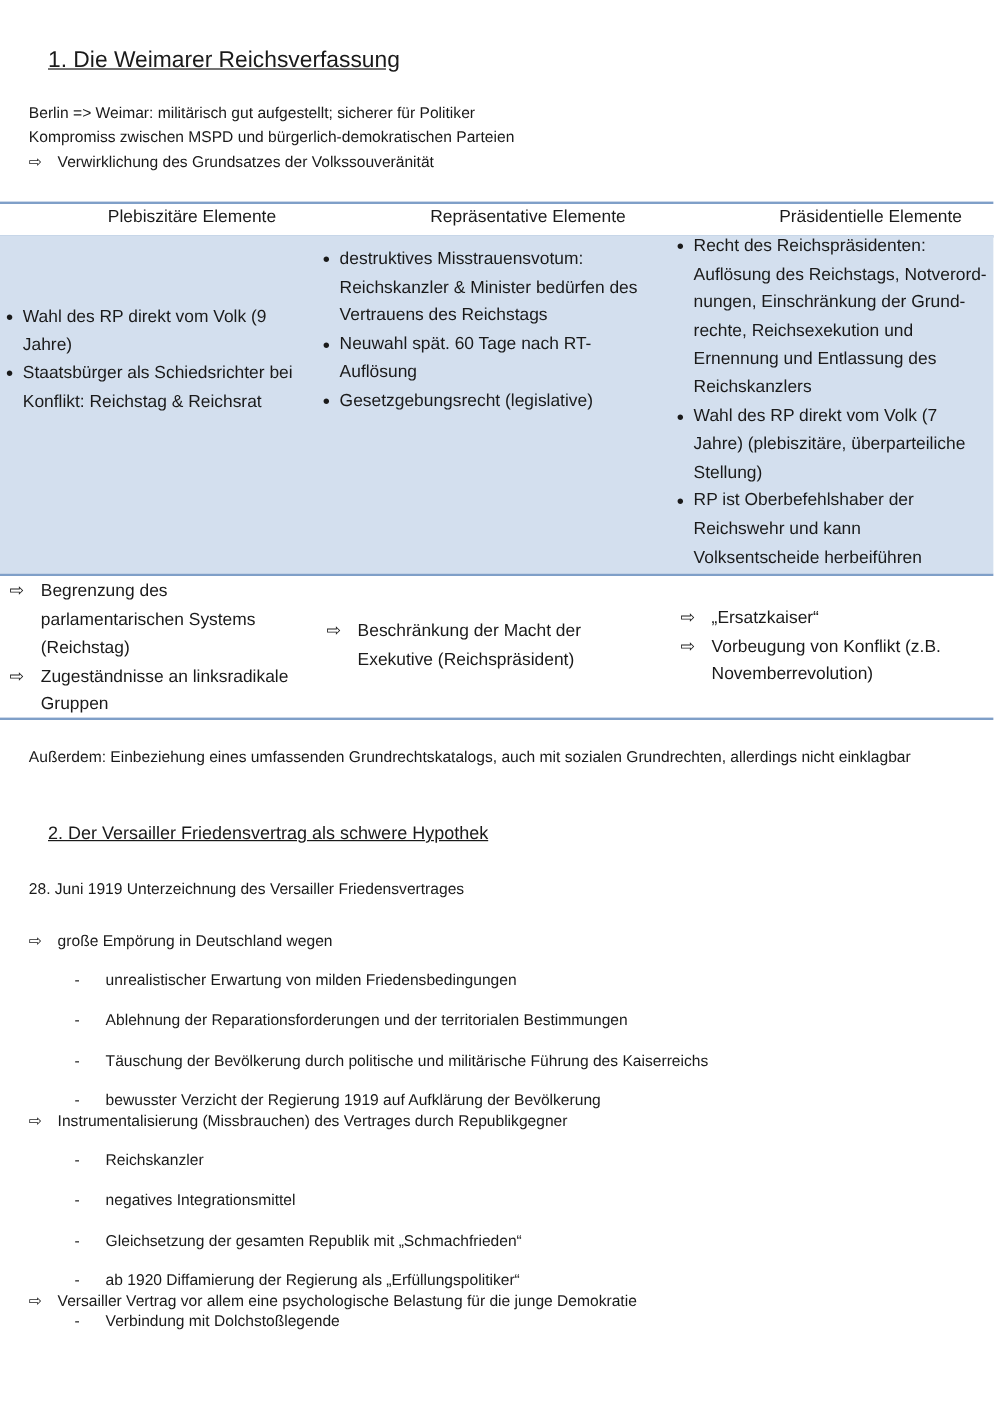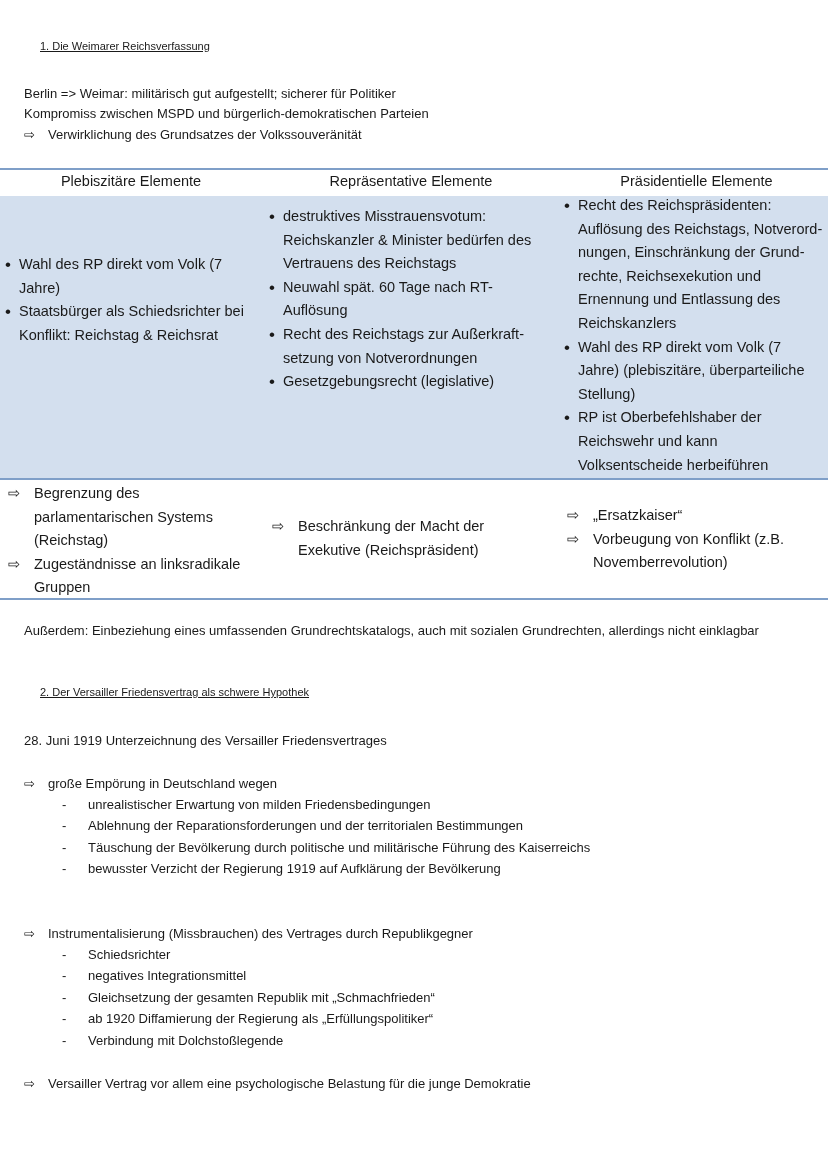--- a/index.html
+++ b/index.html
@@ -1,39 +1,39 @@
 <!DOCTYPE html>
 <html><head>
 <meta charset="utf-8">
 <style>
   html, body { margin:0; padding:0; background:#ffffff; }
   body { width:828px; height:1171px; position:relative; overflow:hidden;
          font-family:"Liberation Sans", sans-serif; color:#1a1a1a; }
   .page { position:absolute; left:0; top:0; width:828px; height:1171px; }
 
-  .h1 { position:absolute; left:40px; top:40px; font-size:11px; text-decoration:underline; }
+  .h1 { position:absolute; left:40px; top:40px; font-size:19px; text-decoration:underline; }
   .p  { position:absolute; left:24px; font-size:13px; line-height:21px; white-space:nowrap; }
   .arrow { display:inline-block; width:24px; font-size:13px; }
   .tbl-head { position:absolute; left:0; top:168px; width:828px; height:26px;
               border-top:2px solid #7f9fc8; border-bottom:2px solid #7f9fc8; background:#fff; }
-  .tbl-head .th { position:absolute; top:3px; font-size:14.5px; text-align:center; }
+  .tbl-head .th { position:absolute; top:3px; font-size:14.5px; text-align:center;margin-left:29px; }
   .tbl-body { position:absolute; left:0; top:196px; width:828px; height:282px; background:#d3dfee; }
   .col { position:absolute; font-size:14.5px; line-height:23.6px; }
   .col ul { list-style:none; margin:0; padding:0; }
   .col li { position:relative; padding-left:11px; }
   .col li::before { content:"\2022"; position:absolute; left:-3px; top:0; font-size:17px; }
   .tbl-foot { position:absolute; left:0; top:478px; width:828px; height:118px;
               border-top:2px solid #7f9fc8; border-bottom:2px solid #7f9fc8; background:#fff; }
   .fcol { position:absolute; font-size:14.5px; line-height:23.6px; }
   .fitem { position:relative; padding-left:26px; }
   .fitem .arr { position:absolute; left:0; top:0; }
 
-  .h2 { position:absolute; left:40px; top:686px; font-size:11px; text-decoration:underline; }
+  .h2 { position:absolute; left:40px; top:686px; font-size:15px; text-decoration:underline; }
   .dash-list { position:absolute; left:62px; font-size:13px; line-height:21.4px; }
-  .dash-list div { position:relative; padding-left:26px; white-space:nowrap; }
+  .dash-list div { position:relative; padding-left:26px; white-space:nowrap;margin-top:12px; }
   .dash-list div::before { content:"-"; position:absolute; left:0; top:0; }
 </style>
 </head>
 <body>
 
 <div class="page">
 
   <div class="h1">1. Die Weimarer Reichsverfassung</div>
   <div class="p" style="top:83px">Berlin =&gt; Weimar: militärisch gut aufgestellt; sicherer für Politiker</div>
   <div class="p" style="top:103px">Kompromiss zwischen MSPD und bürgerlich-demokratischen Parteien</div>
@@ -43,29 +43,28 @@
 
   <div class="tbl-head">
     <div class="th" style="left:0;width:262px">Plebiszitäre Elemente</div>
     <div class="th" style="left:262px;width:298px">Repräsentative Elemente</div>
     <div class="th" style="left:565px;width:263px">Präsidentielle Elemente</div>
   </div>
 
   <div class="tbl-body">
     <div class="col" style="left:8px;top:57px;width:250px">
       <ul>
-        <li>Wahl des RP direkt vom Volk (7 Jahre)</li>
+        <li>Wahl des RP direkt vom Volk (9 Jahre)</li>
         <li>Staatsbürger als Schiedsrichter bei Konflikt: Reichstag &amp; Reichsrat</li>
       </ul>
     </div>
     <div class="col" style="left:272px;top:9px;width:285px">
       <ul>
         <li>destruktives Misstrauensvotum: Reichskanzler &amp; Minister bedürfen des Vertrauens des Reichstags</li>
         <li>Neuwahl spät. 60 Tage nach RT-Auflösung</li>
-        <li>Recht des Reichstags zur Außerkraft-setzung von Notverordnungen</li>
         <li>Gesetzgebungsrecht (legislative)</li>
       </ul>
     </div>
     <div class="col" style="left:567px;top:-2px;width:258px">
       <ul>
         <li>Recht des Reichspräsidenten: Auflösung des Reichstags, Notverord-nungen, Einschränkung der Grund-rechte, Reichsexekution und Ernennung und Entlassung des Reichskanzlers</li>
         <li>Wahl des RP direkt vom Volk (7 Jahre) (plebiszitäre, überparteiliche Stellung)</li>
         <li>RP ist Oberbefehlshaber der Reichswehr und kann Volksentscheide herbeiführen</li>
       </ul>
     </div>
@@ -97,21 +96,21 @@
     <div>unrealistischer Erwartung von milden Friedensbedingungen</div>
     <div>Ablehnung der Reparationsforderungen und der territorialen Bestimmungen</div>
     <div>Täuschung der Bevölkerung durch politische und militärische Führung des Kaiserreichs</div>
     <div>bewusster Verzicht der Regierung 1919 auf Aufklärung der Bevölkerung</div>
   </div>
 
   <div class="p" style="top:923px">
     <span class="arrow">⇨</span><span>Instrumentalisierung (Missbrauchen) des Vertrages durch Republikgegner</span>
   </div>
   <div class="dash-list" style="top:944px">
-    <div>Schiedsrichter</div>
+    <div>Reichskanzler</div>
     <div>negatives Integrationsmittel</div>
     <div>Gleichsetzung der gesamten Republik mit „Schmachfrieden“</div>
     <div>ab 1920 Diffamierung der Regierung als „Erfüllungspolitiker“</div>
     <div>Verbindung mit Dolchstoßlegende</div>
   </div>
 
   <div class="p" style="top:1073px">
     <span class="arrow">⇨</span><span>Versailler Vertrag vor allem eine psychologische Belastung für die junge Demokratie</span>
   </div>
 </div>

